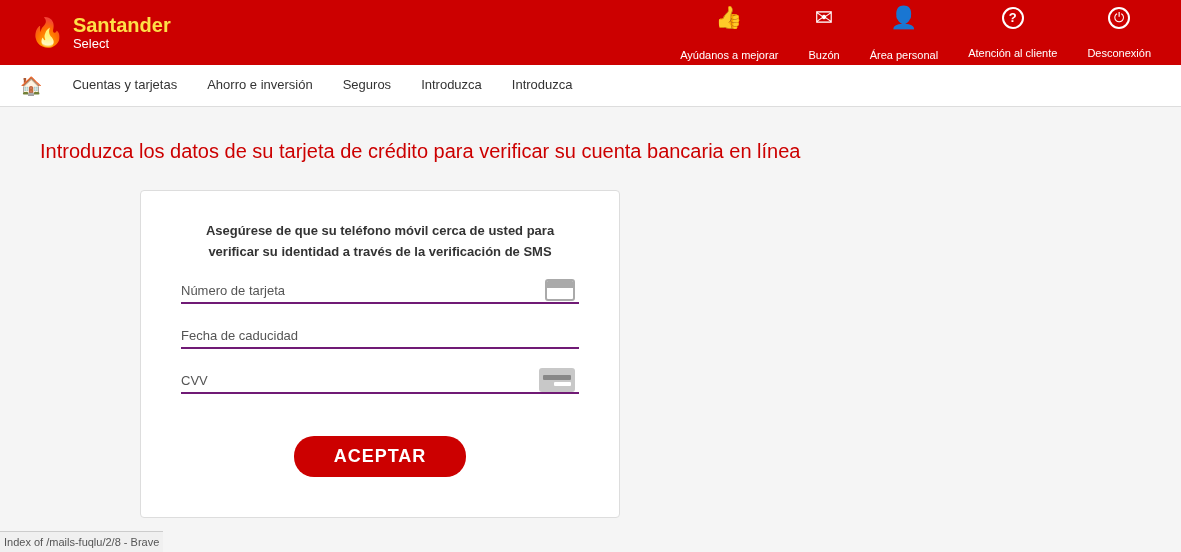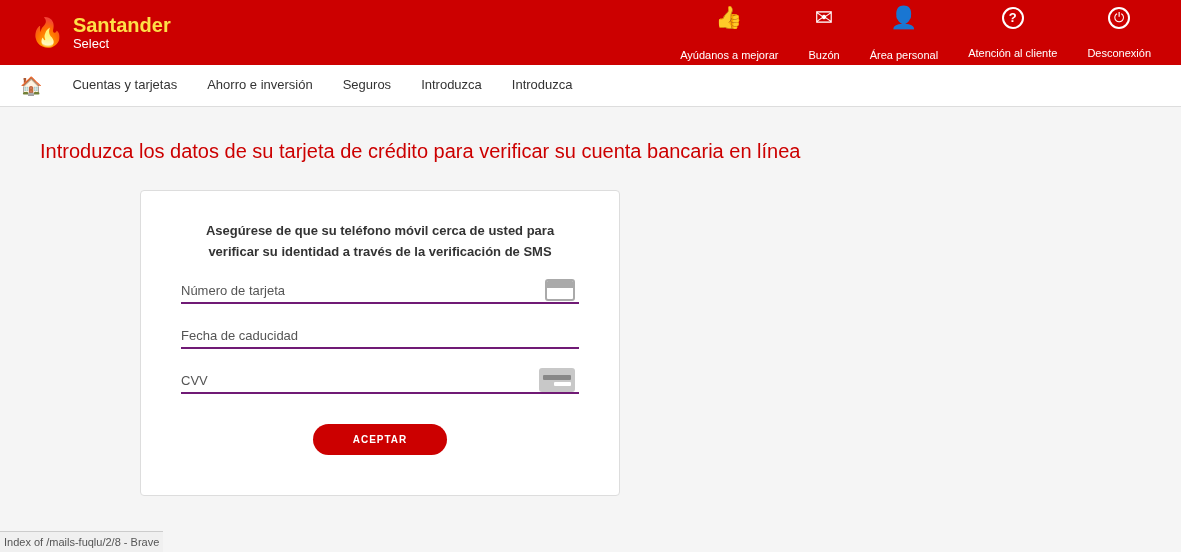--- a/index.html
+++ b/index.html
@@ -201,25 +201,25 @@
       background: #aaa;
       width: 100%;
     }
 
     .submit-btn {
       background: #cc0000;
       color: white;
       border: none;
       border-radius: 20px;
       padding: 10px 40px;
-      font-size: 10px;
+      font-size: 18px;
       font-weight: bold;
       cursor: pointer;
       display: block;
-      margin: 30px auto 0;
+      margin: 42px auto 0;
       letter-spacing: 1px;
     }
 
     
     .bottom-hint {
       position: fixed;
       bottom: 0;
       left: 0;
       background: #f0f0f0;
       border-top: 1px solid #ccc;

